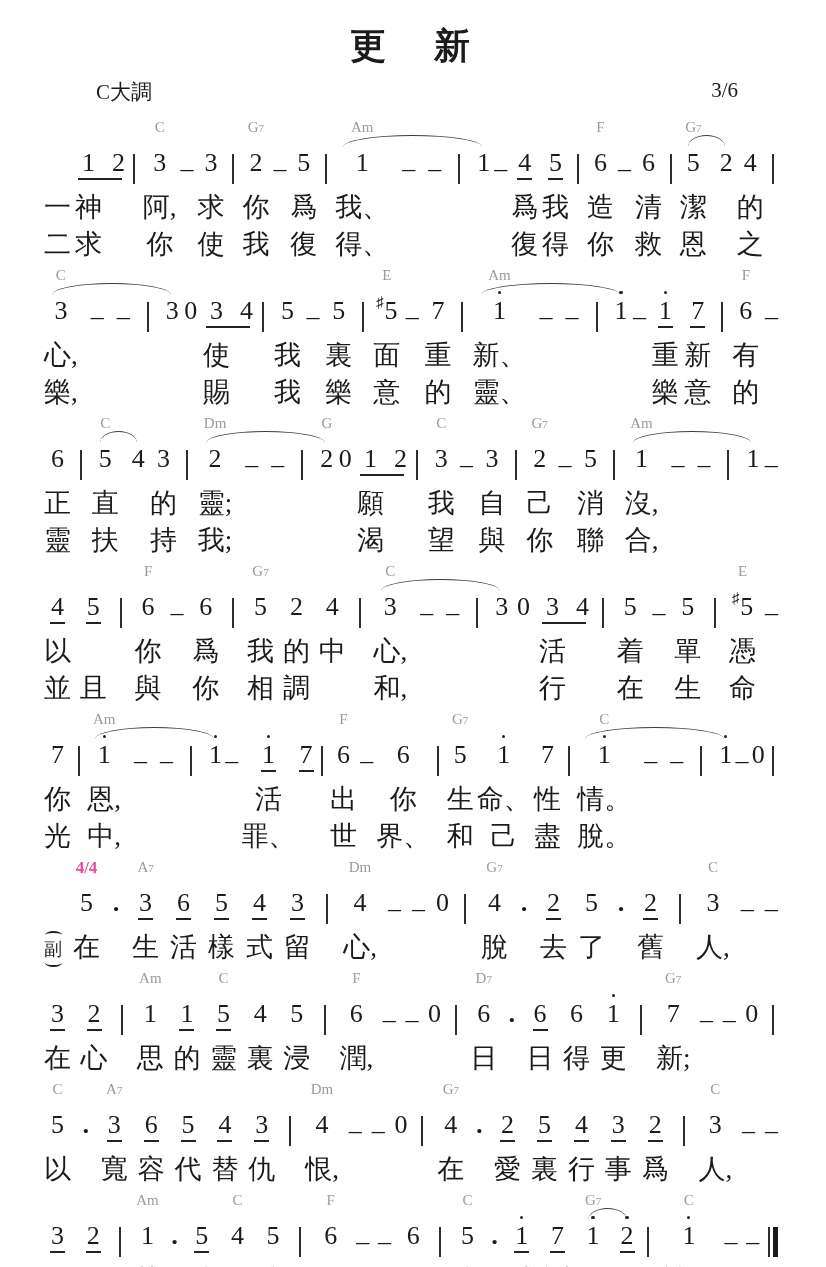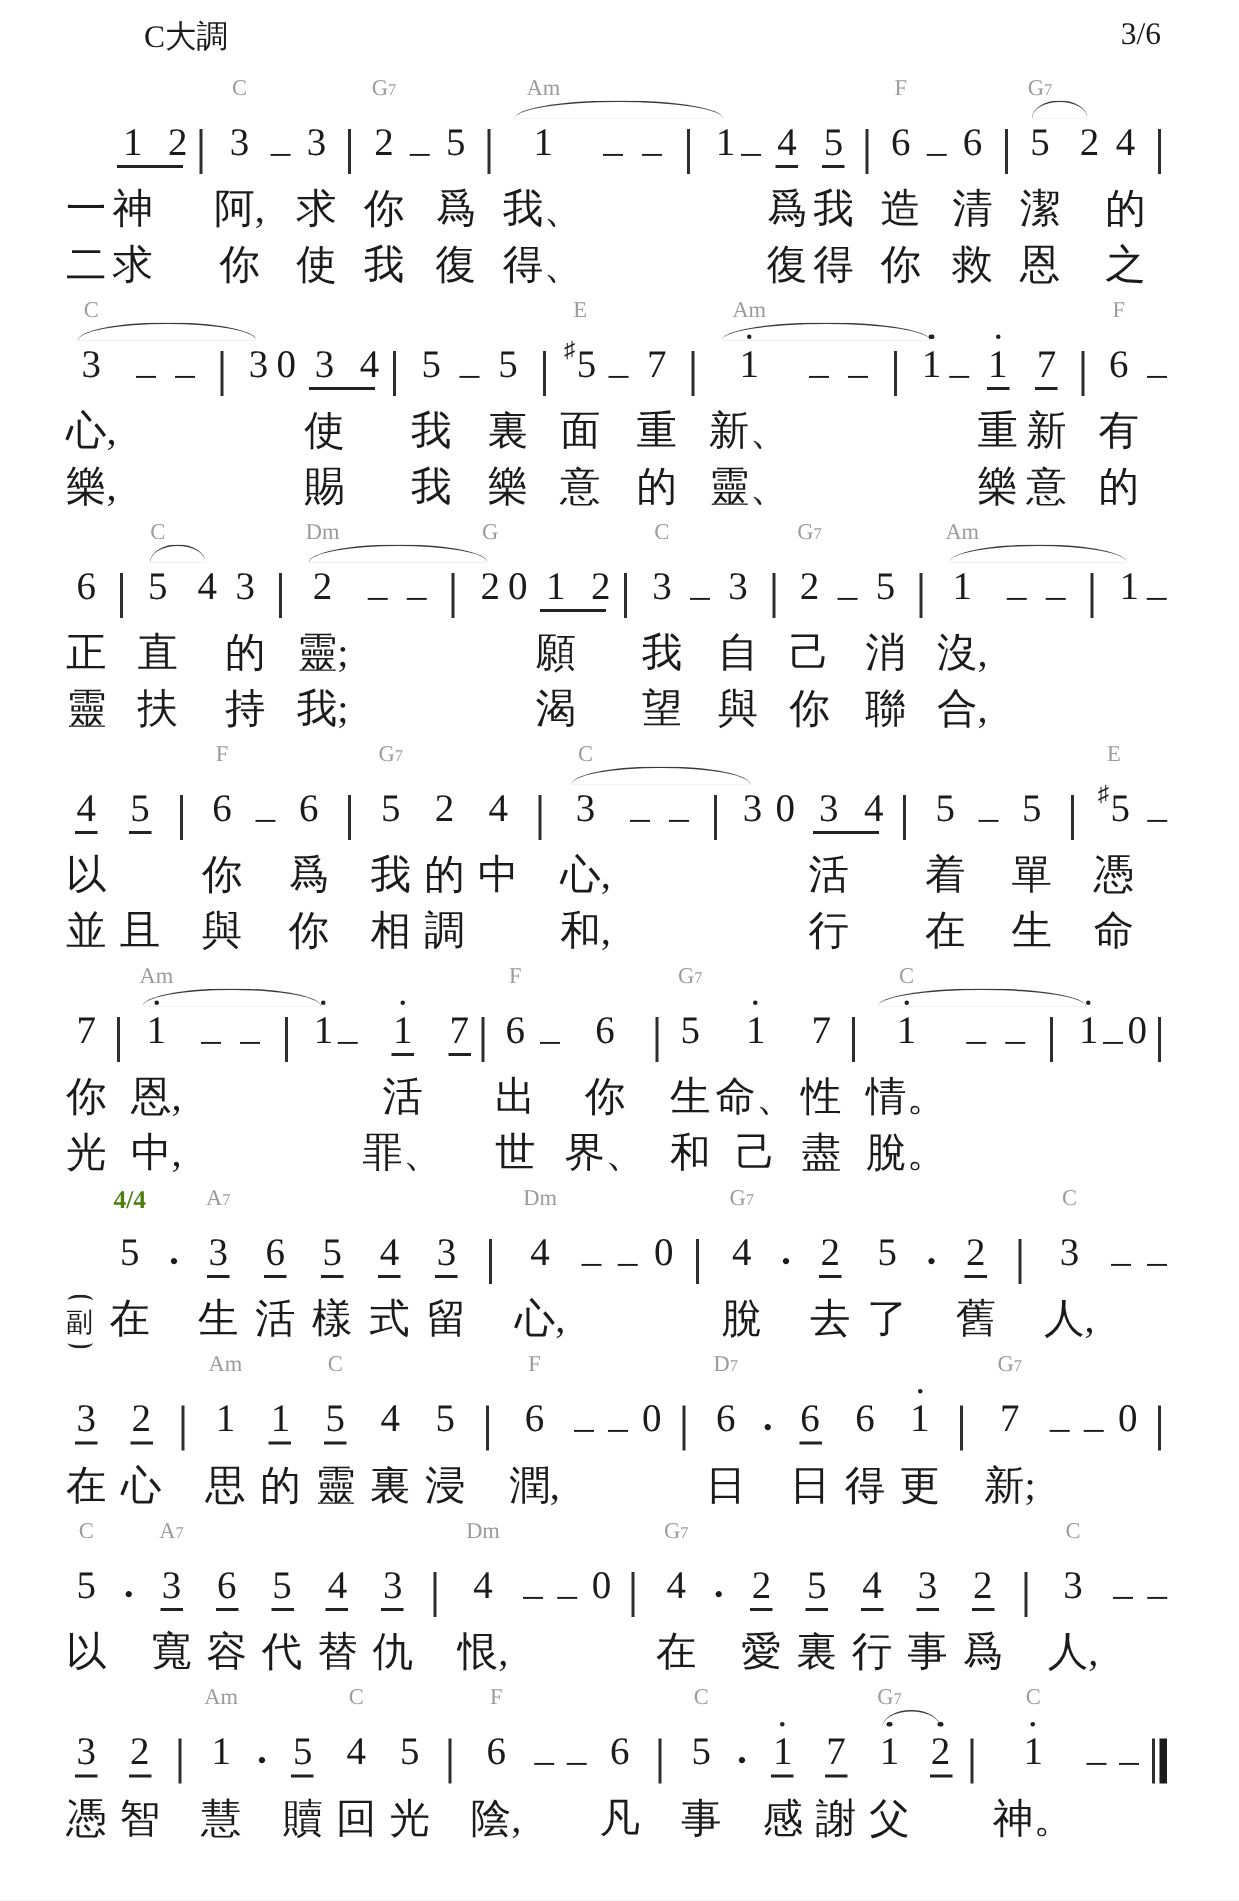--- a/index.html
+++ b/index.html
@@ -1,31 +1,31 @@
 <!DOCTYPE html>
 <html><head>
 <meta charset="utf-8">
 <style>
   html,body{margin:0;padding:0;background:#e9e9e9;}
   .page{width:826px;height:1267px;background:#ffffff;margin:0 auto;overflow:hidden;
         font-family:"Liberation Serif","DejaVu Serif",serif;color:#1b1b1b;}
   .title{text-align:center;font-size:36px;font-weight:bold;letter-spacing:6px;padding-top:22px;height:46px;}
-  .meta{display:flex;justify-content:space-between;margin:10px 52px 0 96px;font-size:21px;height:28px;}
+  .meta{display:flex;justify-content:space-between;margin:10px 88px 0 96px;font-size:21px;height:28px;}
   .score{margin:12px 48px 0 44px;}
   .sys{margin-bottom:2px;}
   .line{display:flex;justify-content:space-between;align-items:flex-start;}
   .grp{display:flex;position:relative;gap:13px;}
   .grp.beam{gap:10px;}
   .grp.slur::before{content:"";position:absolute;left:8px;right:8px;top:17px;height:11px;
         border-top:1.8px solid #3a3a3a;border-radius:50% 50% 0 0 / 100% 100% 0 0;}
   .grp.beam::after{content:"";position:absolute;left:3px;right:3px;top:60px;border-top:2px solid #222;}
   .cell{display:flex;flex-direction:column;align-items:center;min-width:10px;}
   .chordRow{height:25px;font-size:15px;color:#9b9b9b;line-height:19px;white-space:nowrap;}
   .chordRow .c7{font-size:11px;}
-  .chordRow .time{color:#4d7c0f;font-size:17px;font-weight:bold;}
+  .chordRow .time{color:#ec4899;font-size:17px;font-weight:bold;}
   .noteSlot{height:40px;display:flex;align-items:flex-start;padding-top:7px;font-size:26px;}
   .dg{display:inline-block;position:relative;line-height:26px;}
   .dg.u{border-bottom:2px solid #222;padding:0 1px 2px;}
   .dg.hi::after{content:"";position:absolute;top:-7px;left:50%;margin-left:-1.6px;width:3.2px;height:3.2px;
         border-radius:50%;background:#222;}
   .sharp{font-size:15px;display:inline-block;transform:translateY(-4px);margin-right:1px;}
   .dash{font-size:26px;line-height:24px;margin-top:7px;}
   .ndot{font-size:26px;line-height:24px;margin-top:7px;font-weight:bold;}
   .barline{width:2px;height:30px;background:#2e2e2e;margin-top:4px;}
   .dbar{display:flex;gap:3px;margin-top:4px;}
@@ -34,20 +34,21 @@
   .lyr{height:37px;line-height:34px;font-size:27px;white-space:nowrap;}
   .fu{display:flex;flex-direction:column;align-items:center;line-height:1;padding-top:1px;}
   .fu .fa{width:17px;height:6px;border-top:2px solid #222;border-radius:50% 50% 0 0;margin-bottom:1px;}
   .fu .fb{width:17px;height:6px;border-bottom:2px solid #222;border-radius:0 0 50% 50%;margin-top:1px;}
   .fu .ftxt{font-size:18px;}
 </style>
 </head>
 <body>
 
 <div class="page">
+  <div class="title">更　新</div>
   <div class="meta">
     <span>C大調</span>
     <span>3/6</span>
   </div>
   <div class="score" id="score">
       <div class="sys">
         <div class="line">
           <div class="cell">
             <div class="chordRow"></div>
             <div class="noteSlot"></div>

